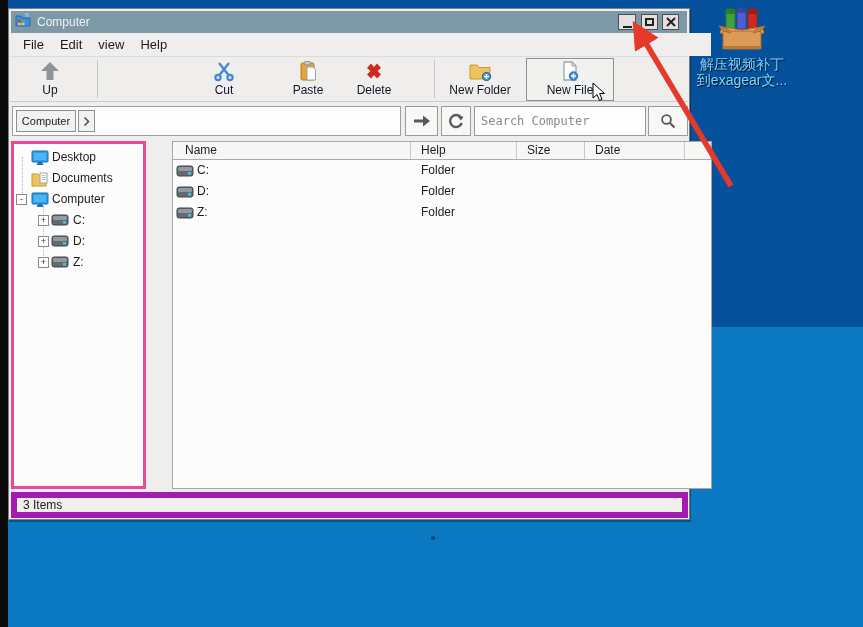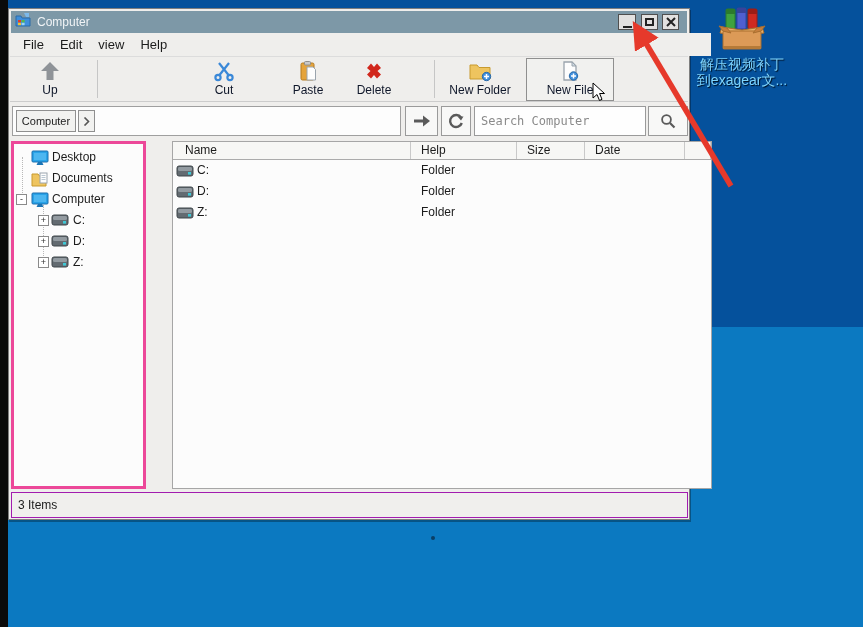--- a/index.html
+++ b/index.html
@@ -133,21 +133,21 @@
   .lrow {
     display:grid; grid-template-columns:238px 106px 68px 100px 1fr;
     height:21px; font-size:12px; line-height:21px;
   }
   .lrow .ncell { position:relative; padding-left:24px; }
   .lrow .ncell svg { position:absolute; left:3px; top:4px; }
   .lrow .ocell { padding-left:10px; }
 
   .statusbar {
     position:absolute; left:2px; top:483px; width:677px; height:26px;
-    background:#f0efed; border:1px solid #a21caf;
+    background:#f0efed; border:6px solid #a21caf;
     font-size:12px; display:flex; align-items:center; padding-left:6px;
   }
 
   
   .overlay { position:absolute; left:0; top:0; width:863px; height:627px; pointer-events:none; z-index:40; }
 </style>
 </head>
 <body>
 
 <div class="desk-bottom"></div>

